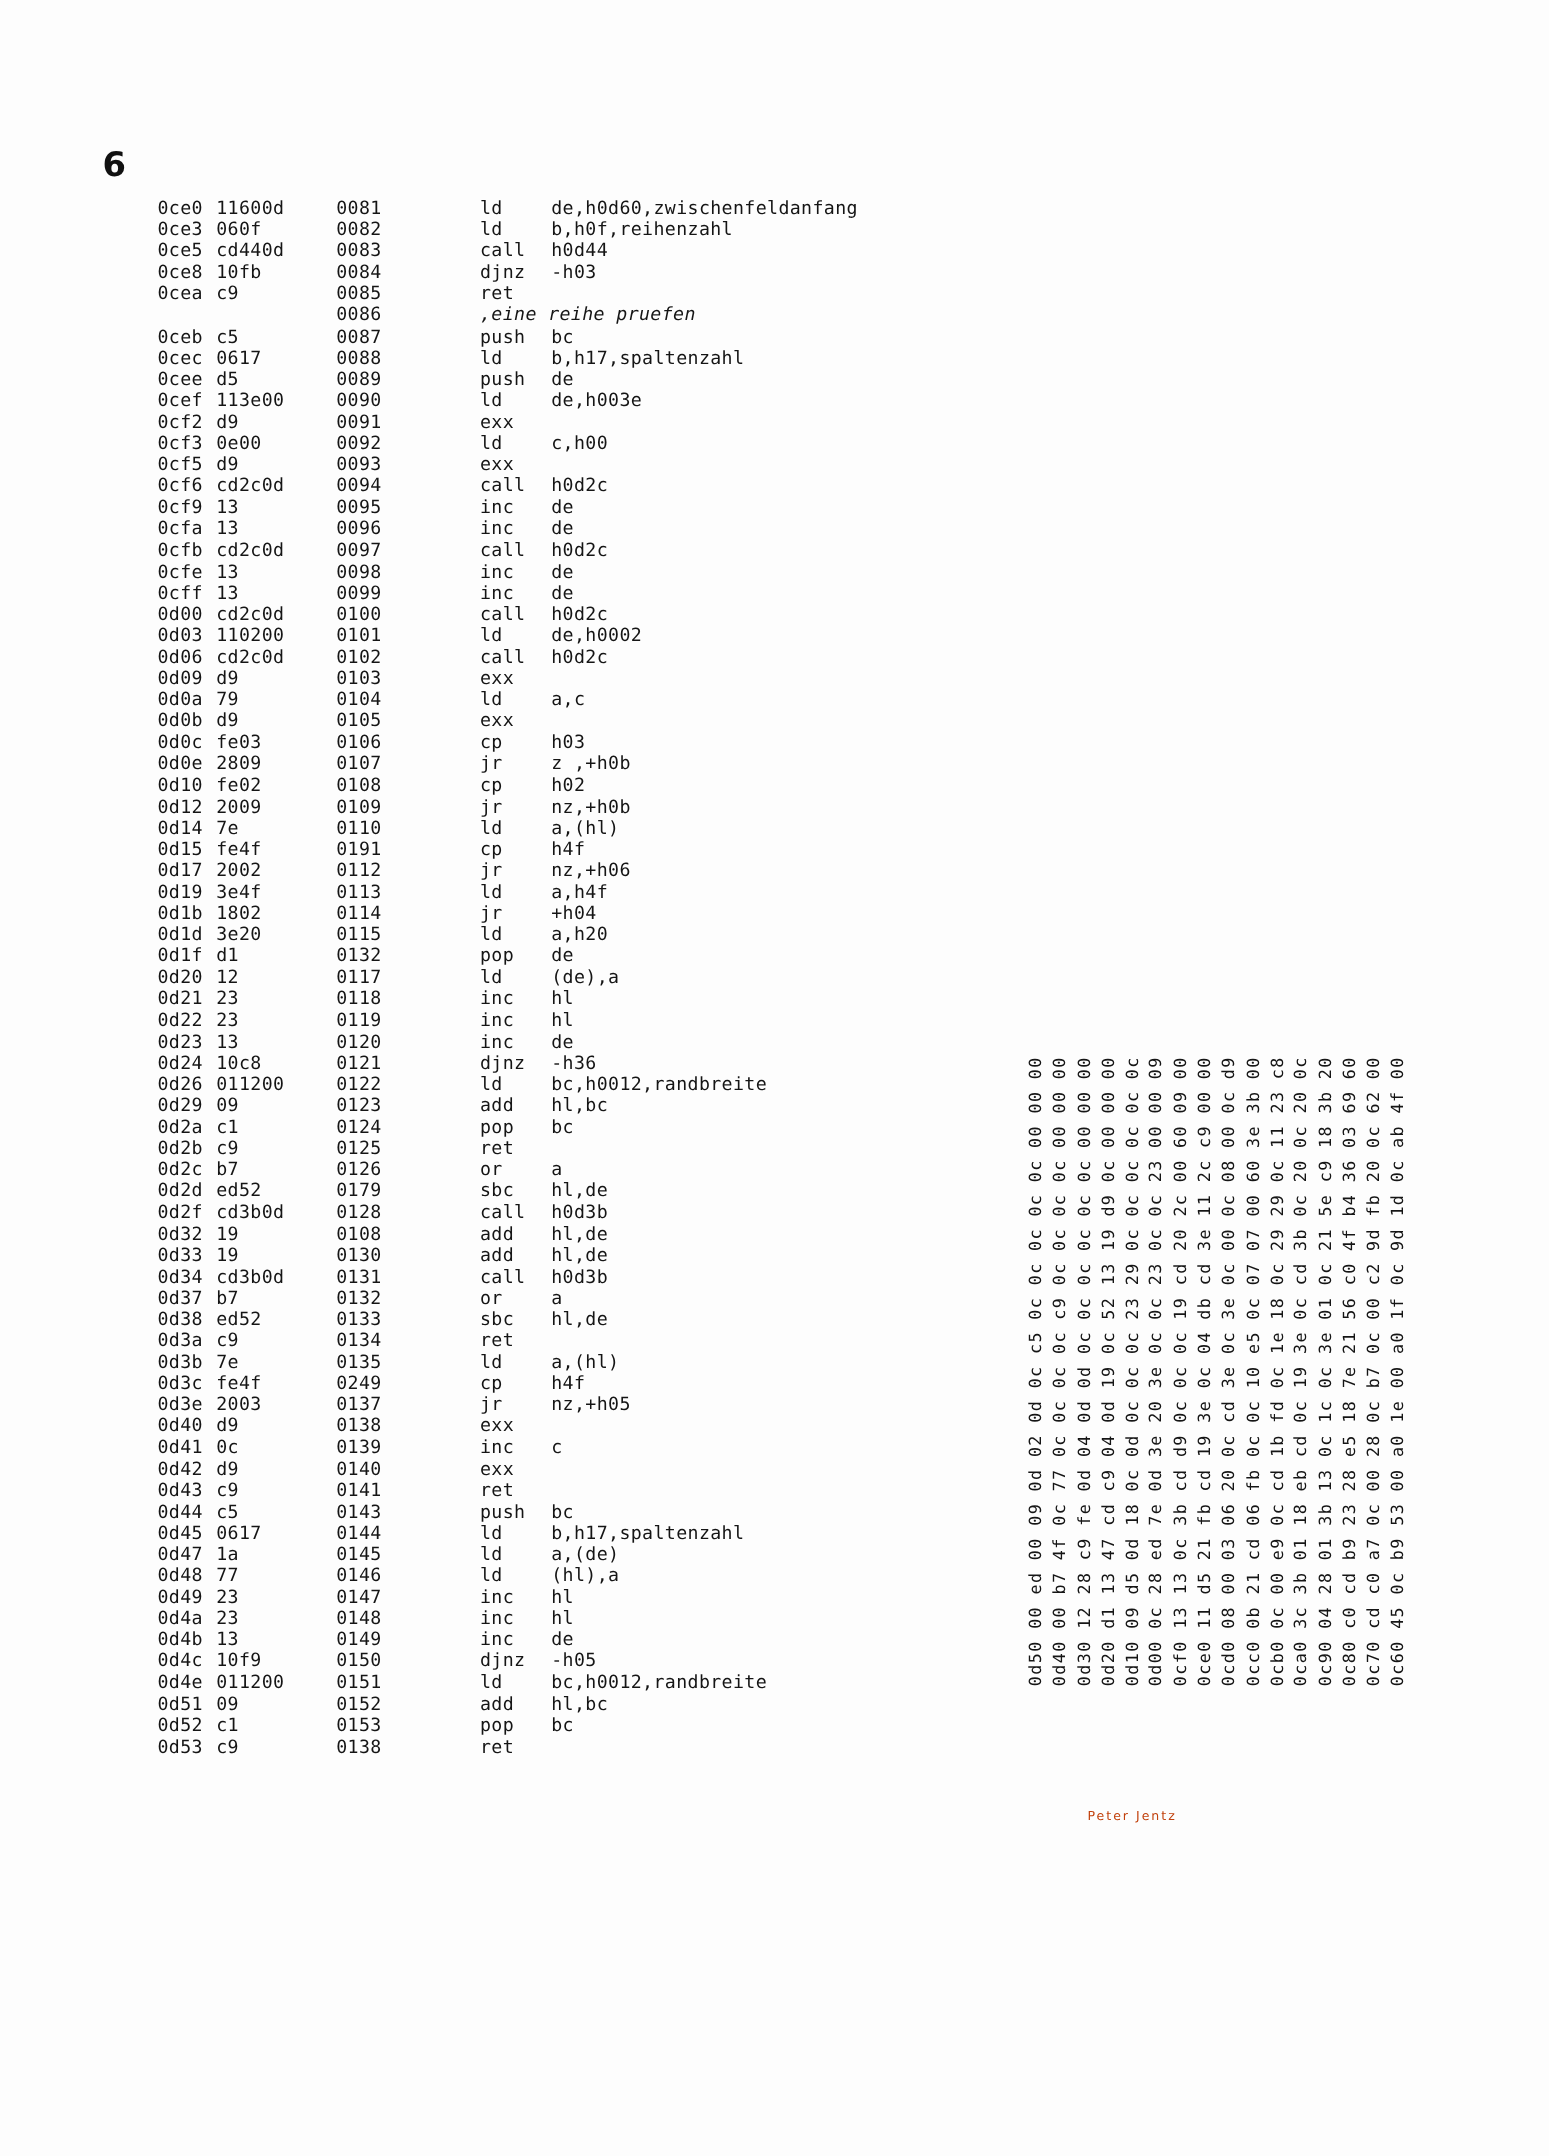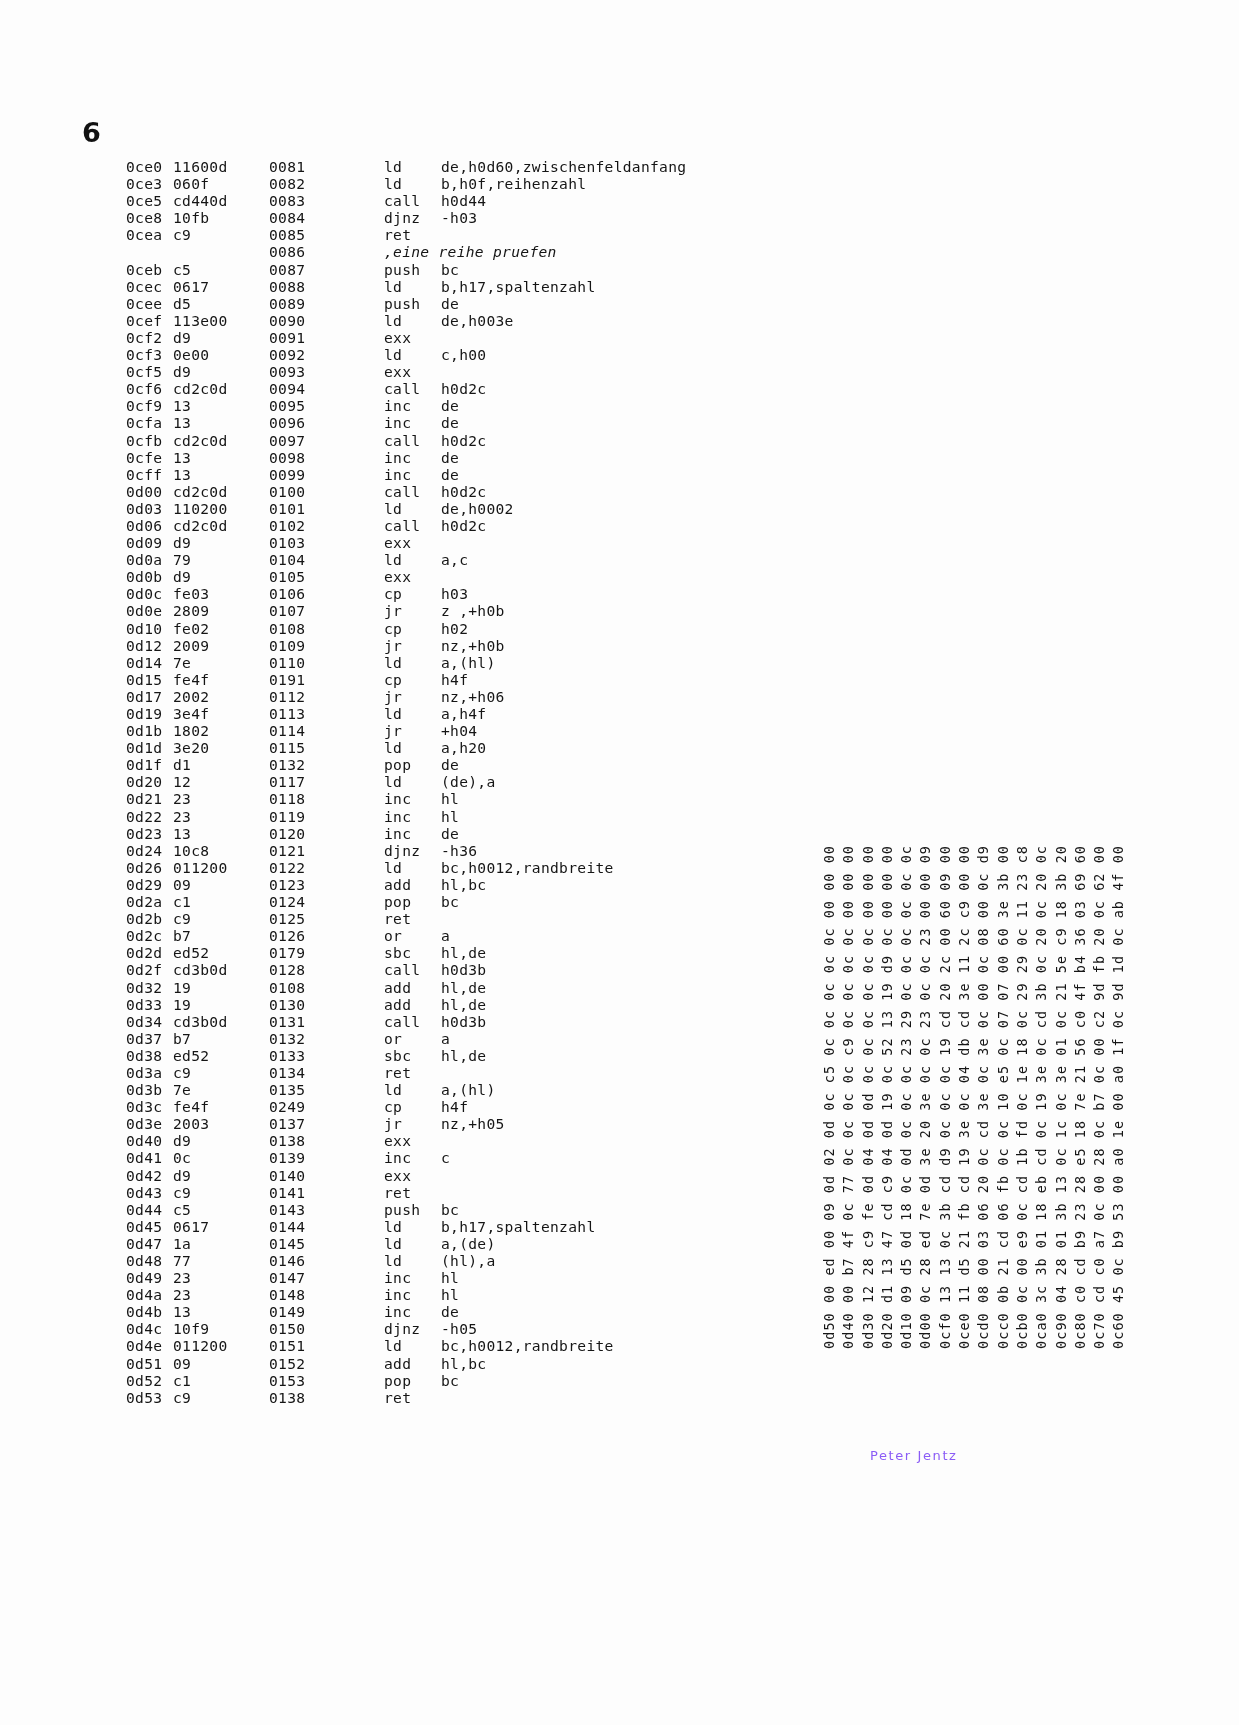--- a/index.html
+++ b/index.html
@@ -87,23 +87,23 @@
     letter-spacing: 1.1px;
     line-height: 19.3px;
     white-space: pre;
     font-family: "DejaVu Sans Mono", monospace;
   }
   .signature {
     position: absolute;
     left: 870px;
     top: 1448px;
     font-family: "DejaVu Sans", sans-serif;
-    font-size: 13px;
+    font-size: 10px;
     letter-spacing: 1.6px;
-    color: #8b5cf6;
+    color: #c2410c;
   }
 </style>
 </head>
 <body>
 
 <div class="page">
 
   <div class="page-number">6</div>
 
   <div class="listing">

